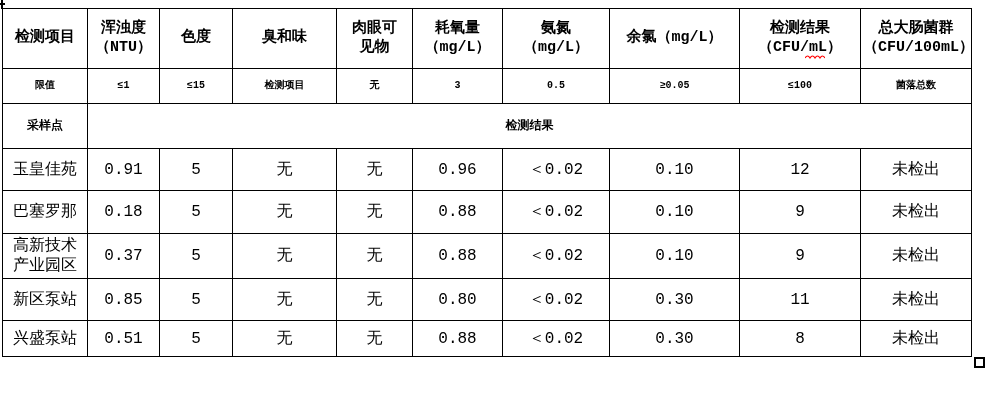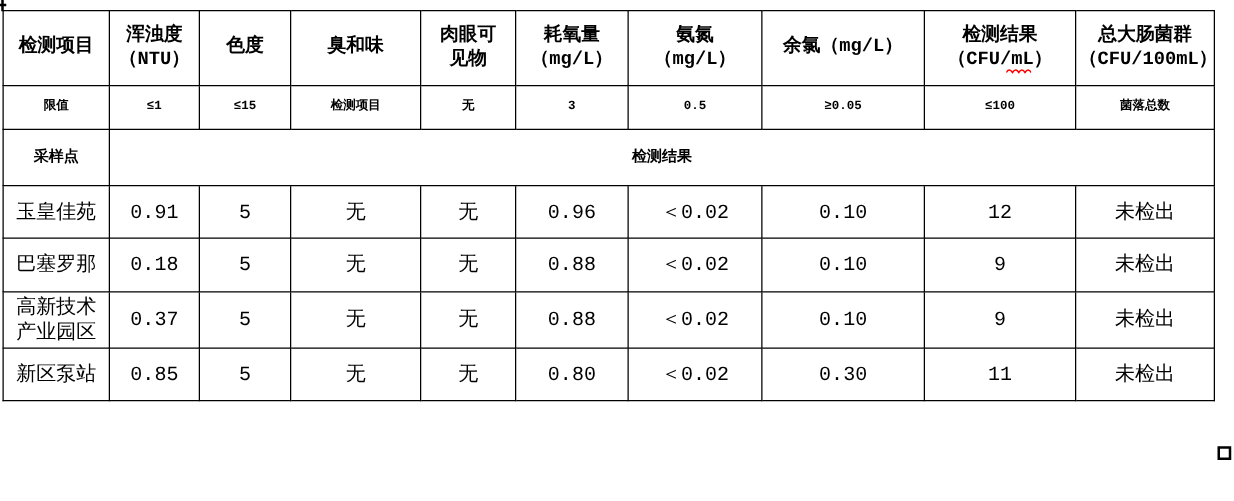--- a/index.html
+++ b/index.html
@@ -166,20 +166,32 @@
         <td>5</td>
         <td>无</td>
         <td>无</td>
         <td>0.80</td>
         <td>＜0.02</td>
         <td>0.30</td>
         <td>11</td>
         <td>未检出</td>
       </tr>
 
+      <tr class="data" style="height:36px">
+        <td>兴盛泵站</td>
+        <td>0.51</td>
+        <td>5</td>
+        <td>无</td>
+        <td>无</td>
+        <td>0.88</td>
+        <td>＜0.02</td>
+        <td>0.30</td>
+        <td>8</td>
+        <td>未检出</td>
+      </tr>
     </tbody>
   </table>
 
   <svg class="squiggle" viewBox="0 0 20 5">
     <path d="M0,4 Q2.5,0 5,4 Q7.5,0 10,4 Q12.5,0 15,4 Q17.5,0 20,4" fill="none" stroke="#ff0000" stroke-width="1.2"></path>
   </svg>
 
   <div class="resize-handle"></div>
 
 

